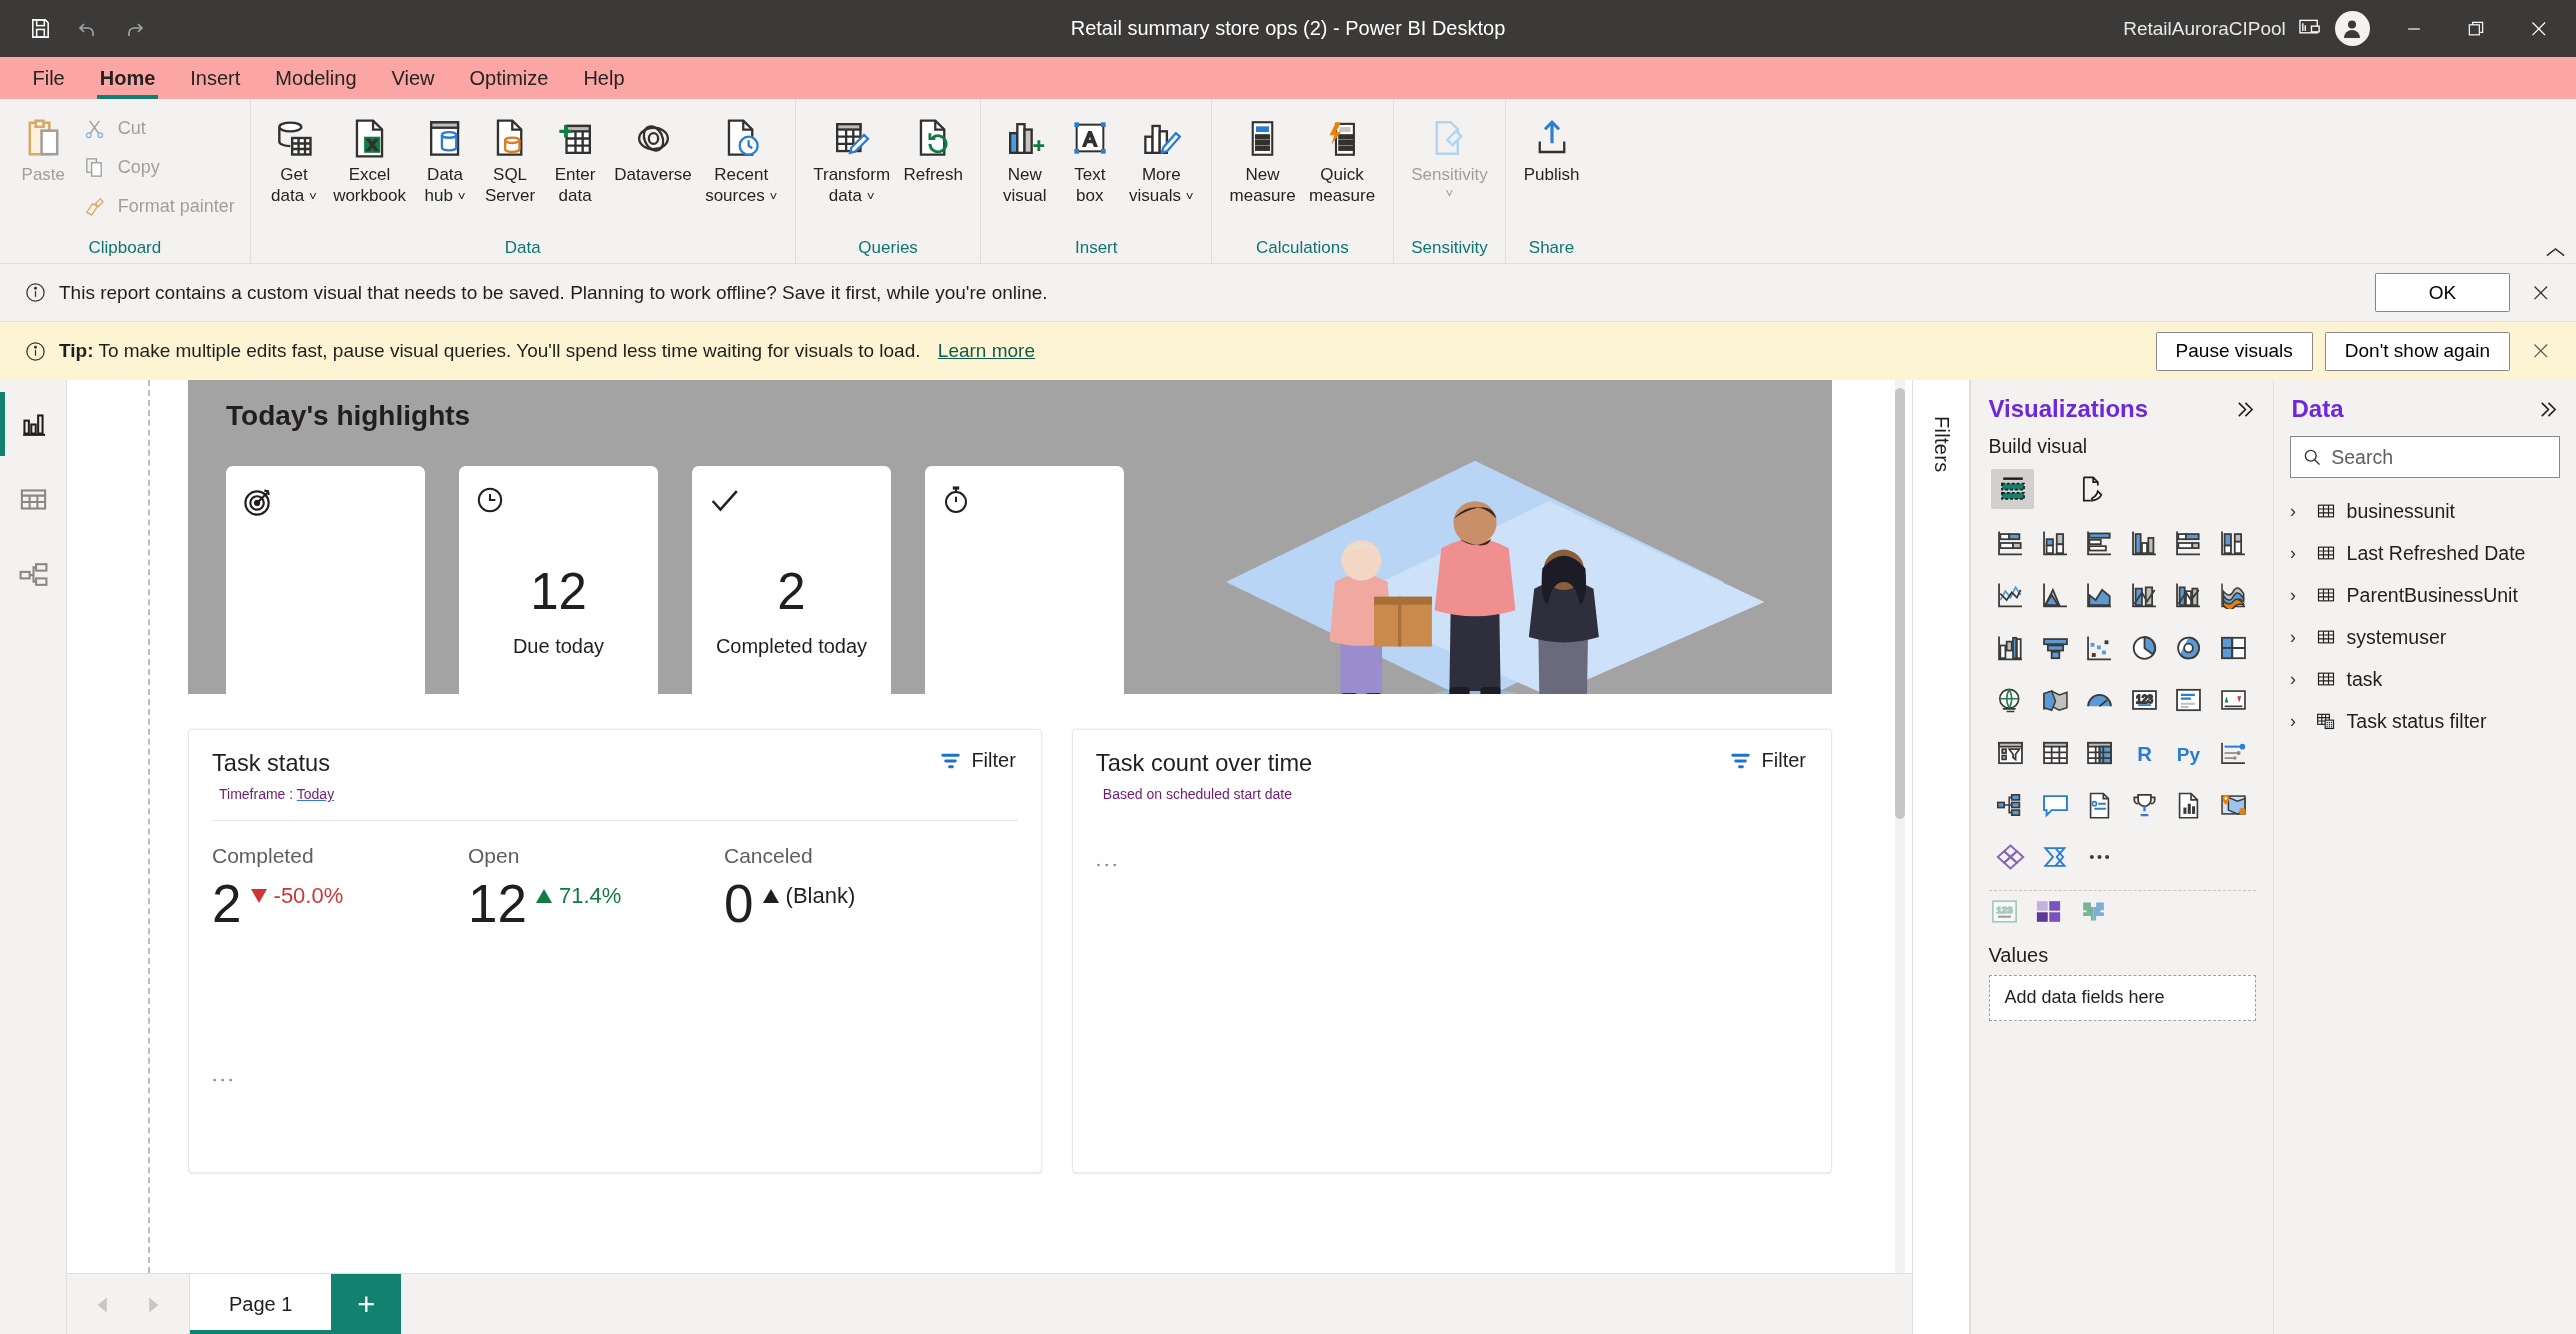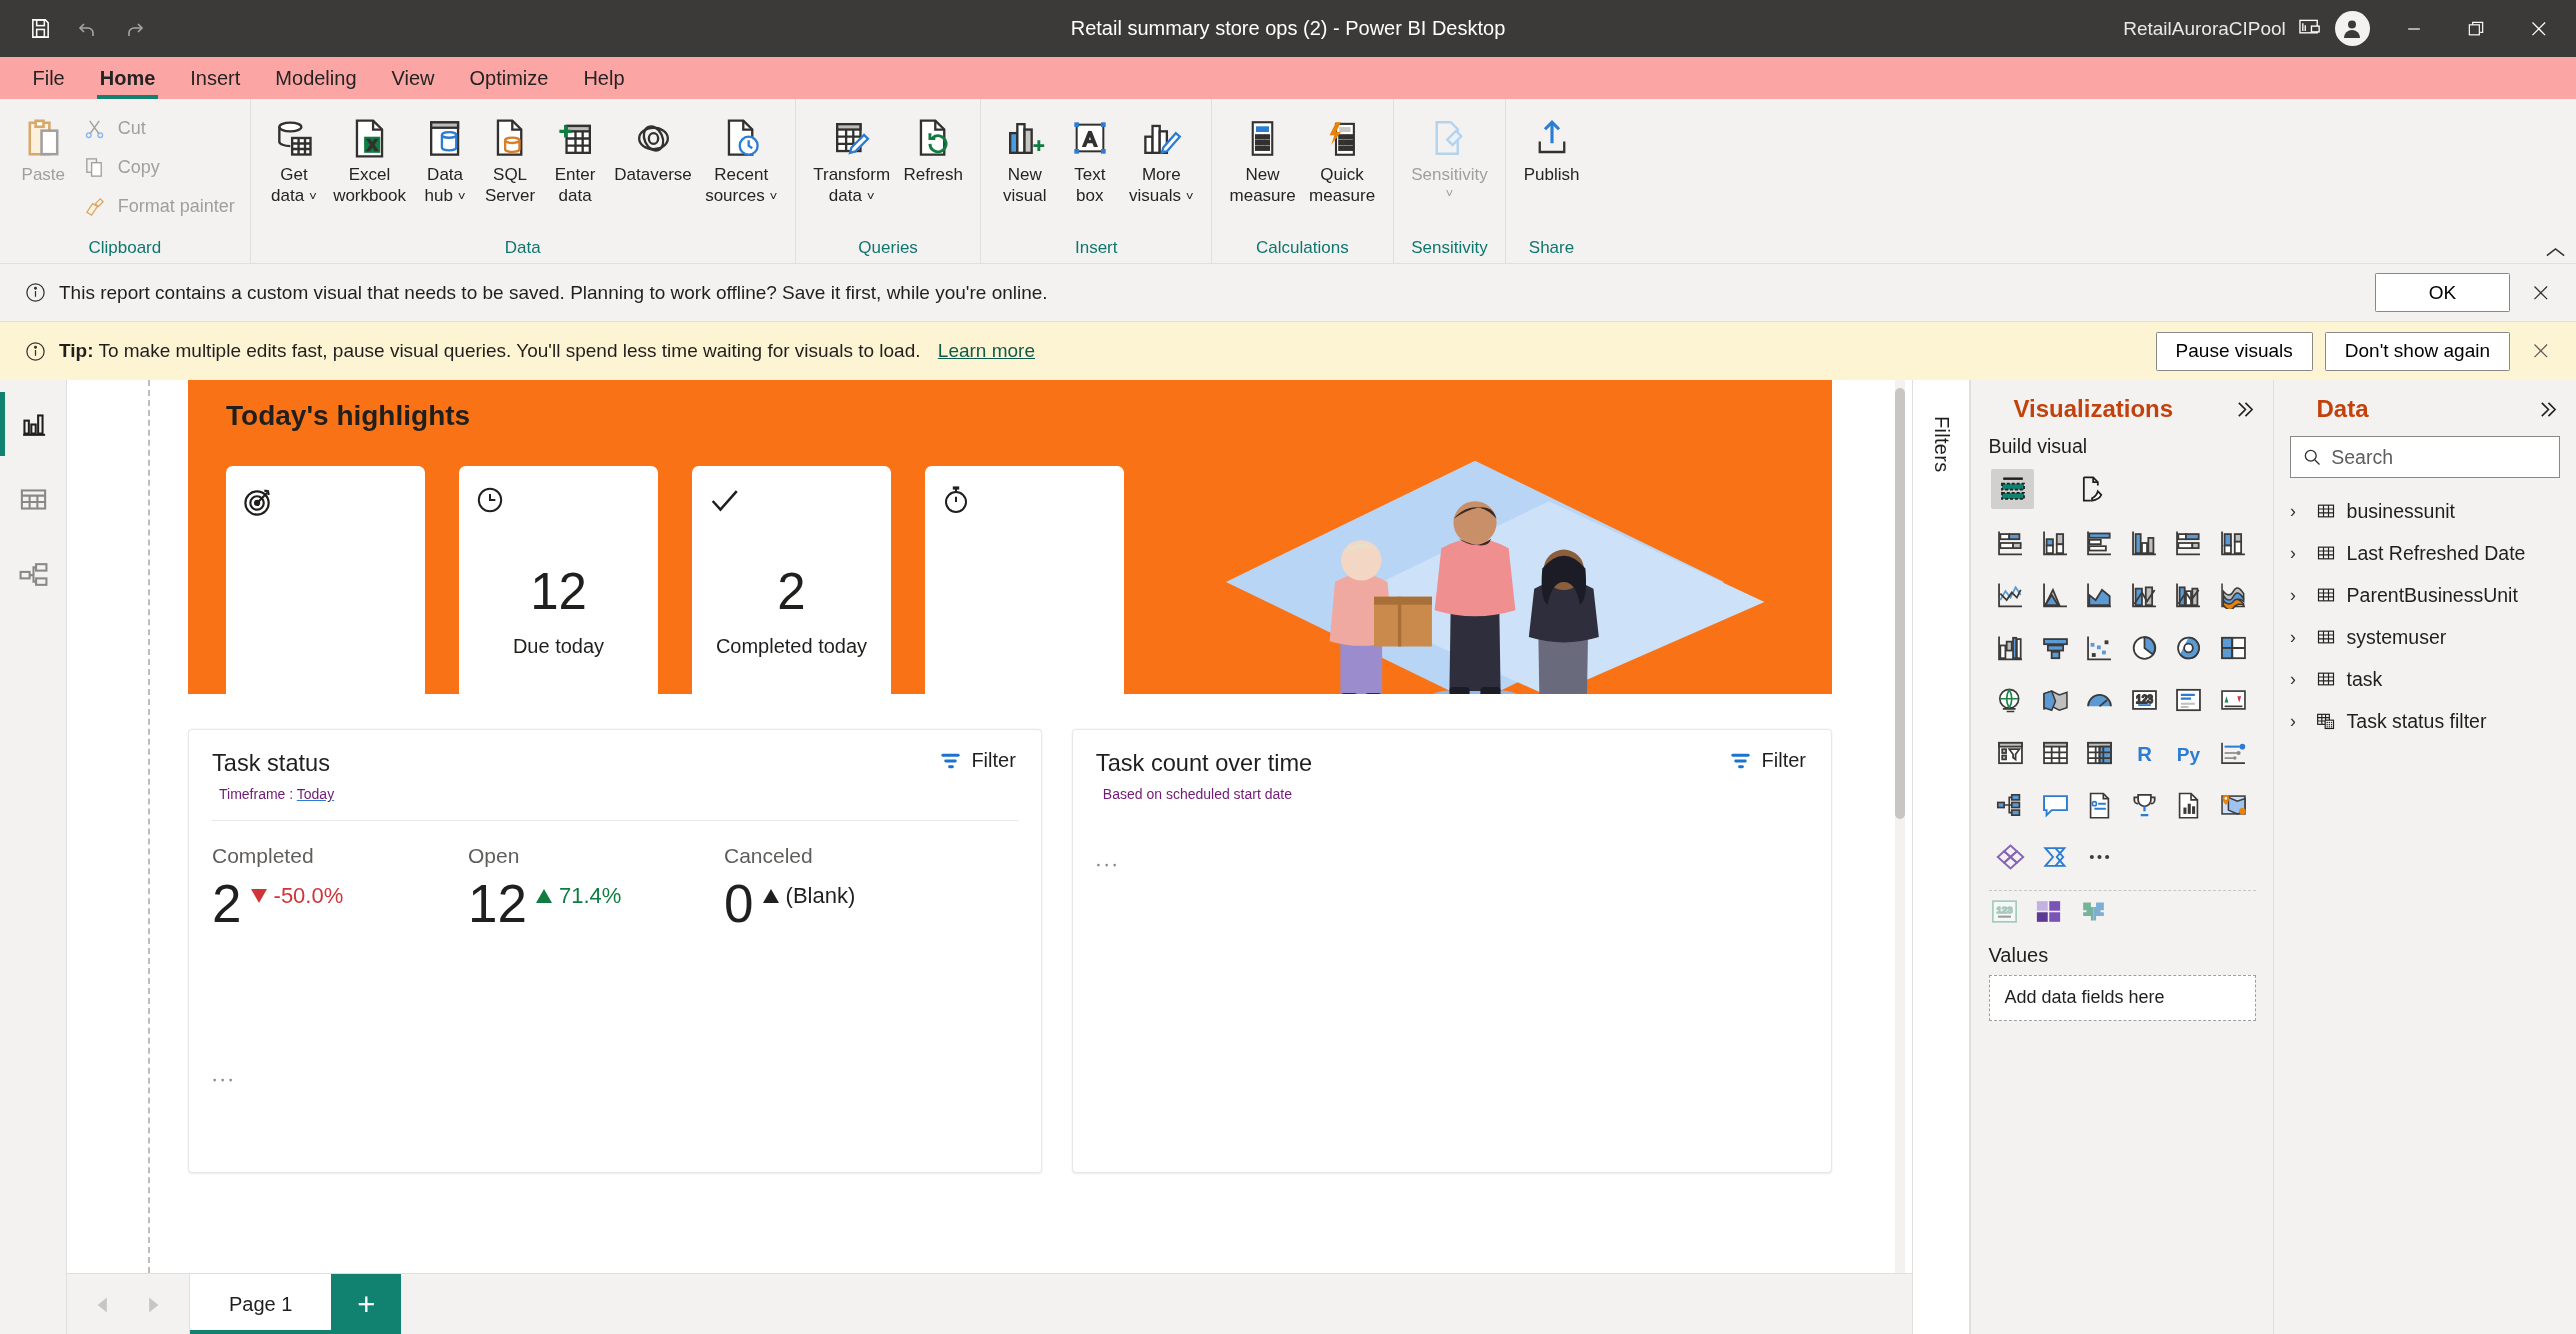--- a/index.html
+++ b/index.html
@@ -121,21 +121,21 @@
   .canvas-inner { padding: 0 40px 0 79px; position: relative; height: 100%; }
 
   
   .sel-edge {
     position: absolute; left: 81px; top: 0; bottom: 0; width: 2px;
     border-left: 2px dashed #bdbdbd;
   }
 
   
   .hero {
-    background: #f97316; height: 314px; position: relative; overflow: hidden;
+    background: #a3a3a3; height: 314px; position: relative; overflow: hidden;
     margin-left: 42px; margin-right: 40px;
   }
   .hero-title {
     font-size: 28px; font-weight: bold; color: #201f1e;
     padding: 20px 0 0 38px;
   }
   .hero-cards { display: flex; gap: 34px; padding: 34px 0 0 38px; }
   .hcard {
     width: 199px; height: 271px; background: #ffffff; border-radius: 6.7px;
     position: relative; padding: 17.5px 15px;
@@ -221,21 +221,21 @@
 
   
   .vizpane {
     width: 303px; background: #f3f2f1; border-left: 0.7px solid #e1dfdd;
     flex: none; display: flex; flex-direction: column; padding: 0 0 0 0;
   }
   .pane-head {
     display: flex; align-items: center; justify-content: space-between;
     padding: 15px 17.5px 6.7px 17.5px;
   }
-  .pane-title { font-size: 24px; font-weight: bold; color: #c2410c; margin-left: 25px; }
+  .pane-title { font-size: 24px; font-weight: bold; color: #6d28d9; }
   .pane-chev { font-size: 21.6px; color: #201f1e; }
   .pane-sub { font-size: 19.5px; color: #201f1e; padding: 5.4px 17.5px 8px 17.5px; }
   .build-tabs { display: flex; gap: 36px; padding: 2.7px 20px 6.7px 20px; align-items: center; }
   .build-tab {
     width: 43px; height: 40px; display: flex; align-items: center; justify-content: center;
     border-radius: 2px;
   }
   .build-tab.active { background: #d2d0ce; }
 
   .vizgrid {

